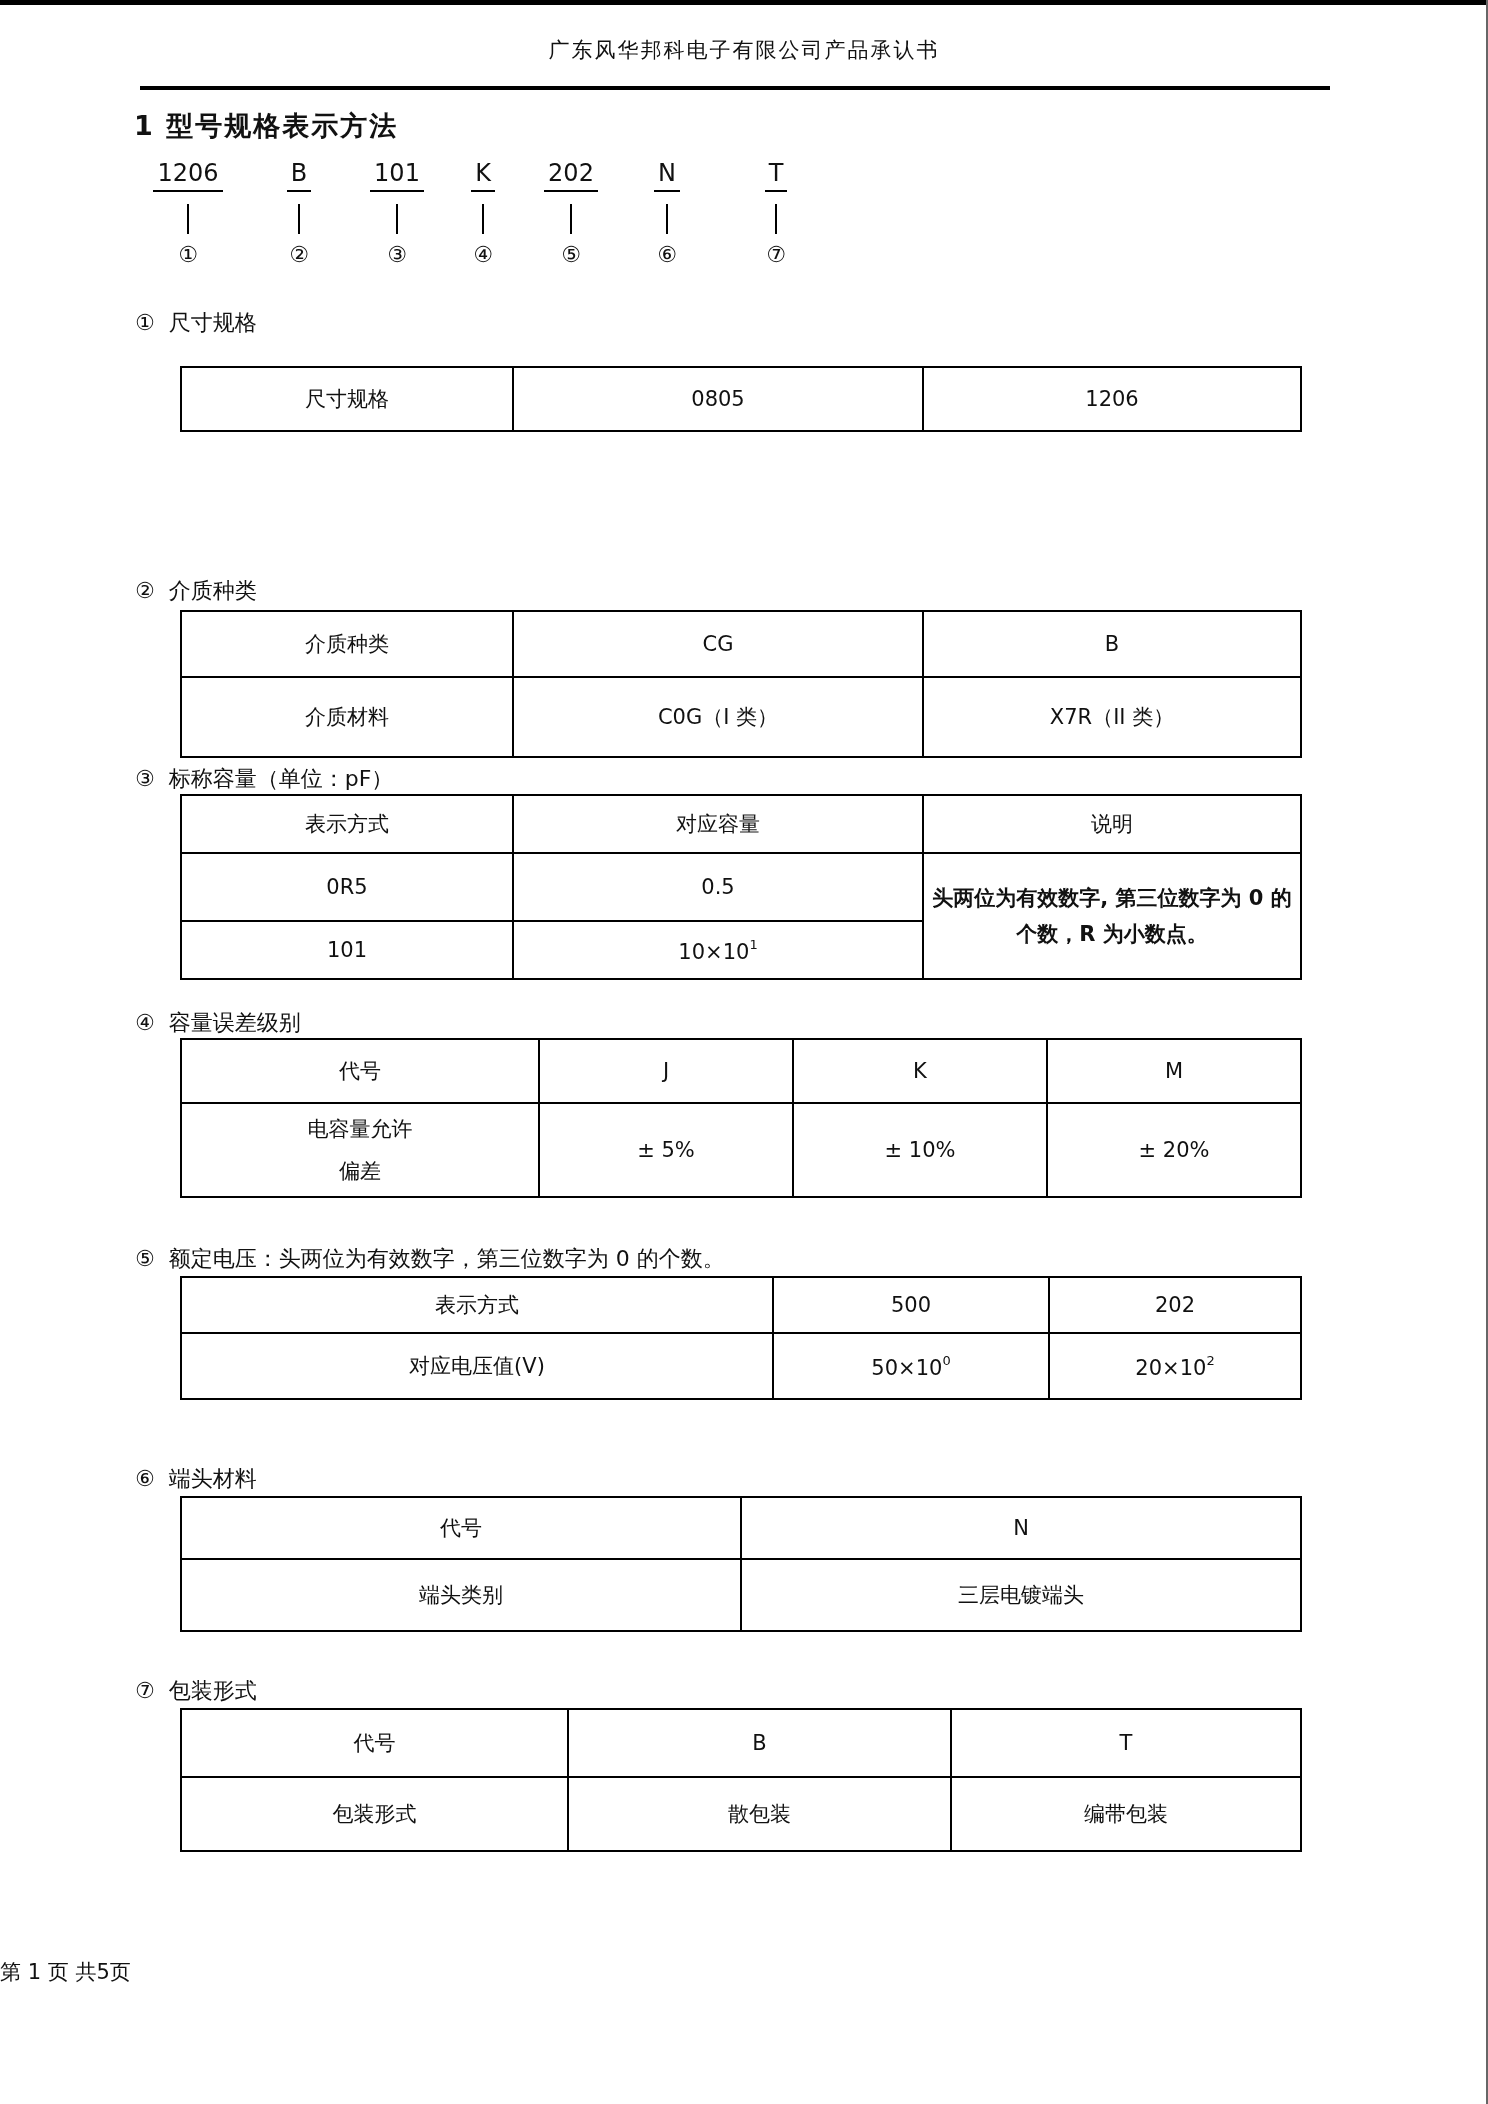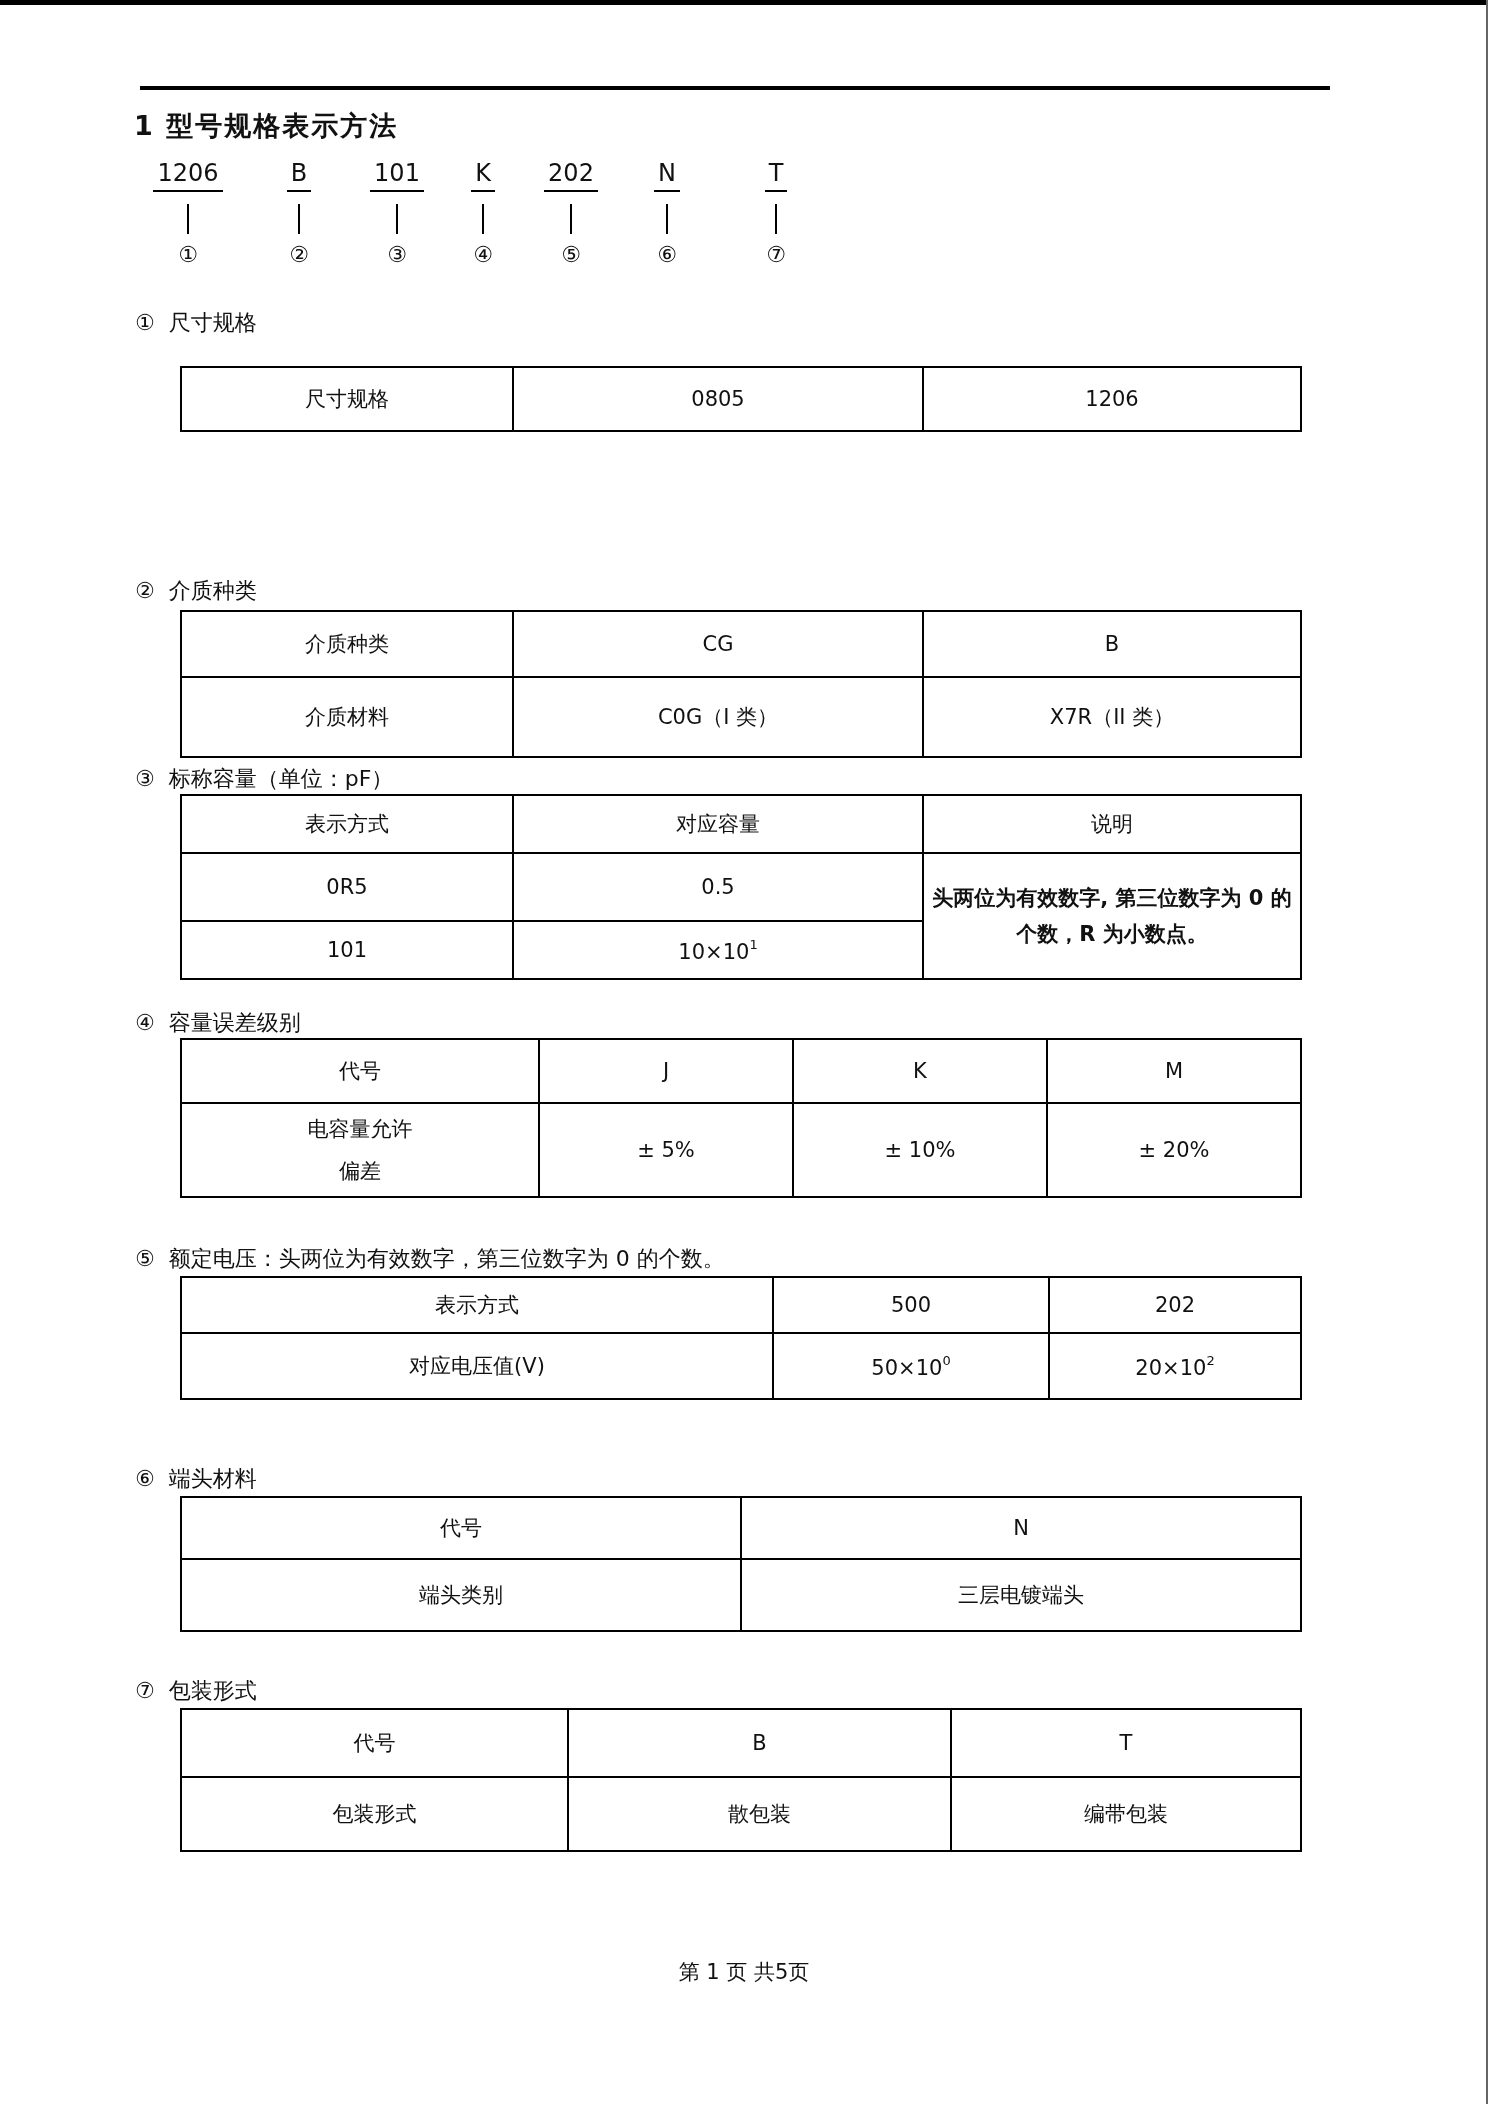--- a/index.html
+++ b/index.html
@@ -25,29 +25,30 @@
   .sec-num  { margin-right:14px; }
 
   table.tbl { position:absolute; left:180px; width:1120px; border-collapse:collapse; table-layout:fixed;
               border:2px solid #000; }
   table.tbl td { border:2px solid #000; text-align:center; vertical-align:middle;
                  font-size:21px; padding:0; overflow:hidden; }
   .two-line div { line-height:42px; }
   td.note-cell { text-align:left; padding:6px 14px; line-height:36px;font-weight:bold; }
   .sup { font-size:13px; vertical-align:10px; }
 
-  .page-footer { position:absolute; top:1958px; left:0; width:1488px; text-align:center; font-size:21px; }
+  .page-footer { position:absolute; top:1958px; left:0; width:1488px; font-size:21px; }
 </style>
 </head>
 <body>
 
 <div class="page">
   <div class="topbar"></div>
   <div class="rightedge"></div>
 
+  <div class="header-text">广东风华邦科电子有限公司产品承认书</div>
   <div class="header-rule"></div>
   <div class="doc-title">1 型号规格表示方法</div>
 
   <div>
     <div class="code-stack" style="left:128px">
       <span class="code-text">1206</span>
       <span class="code-pipe"></span>
       <span class="code-num">①</span>
     </div>
     <div class="code-stack" style="left:239px">

